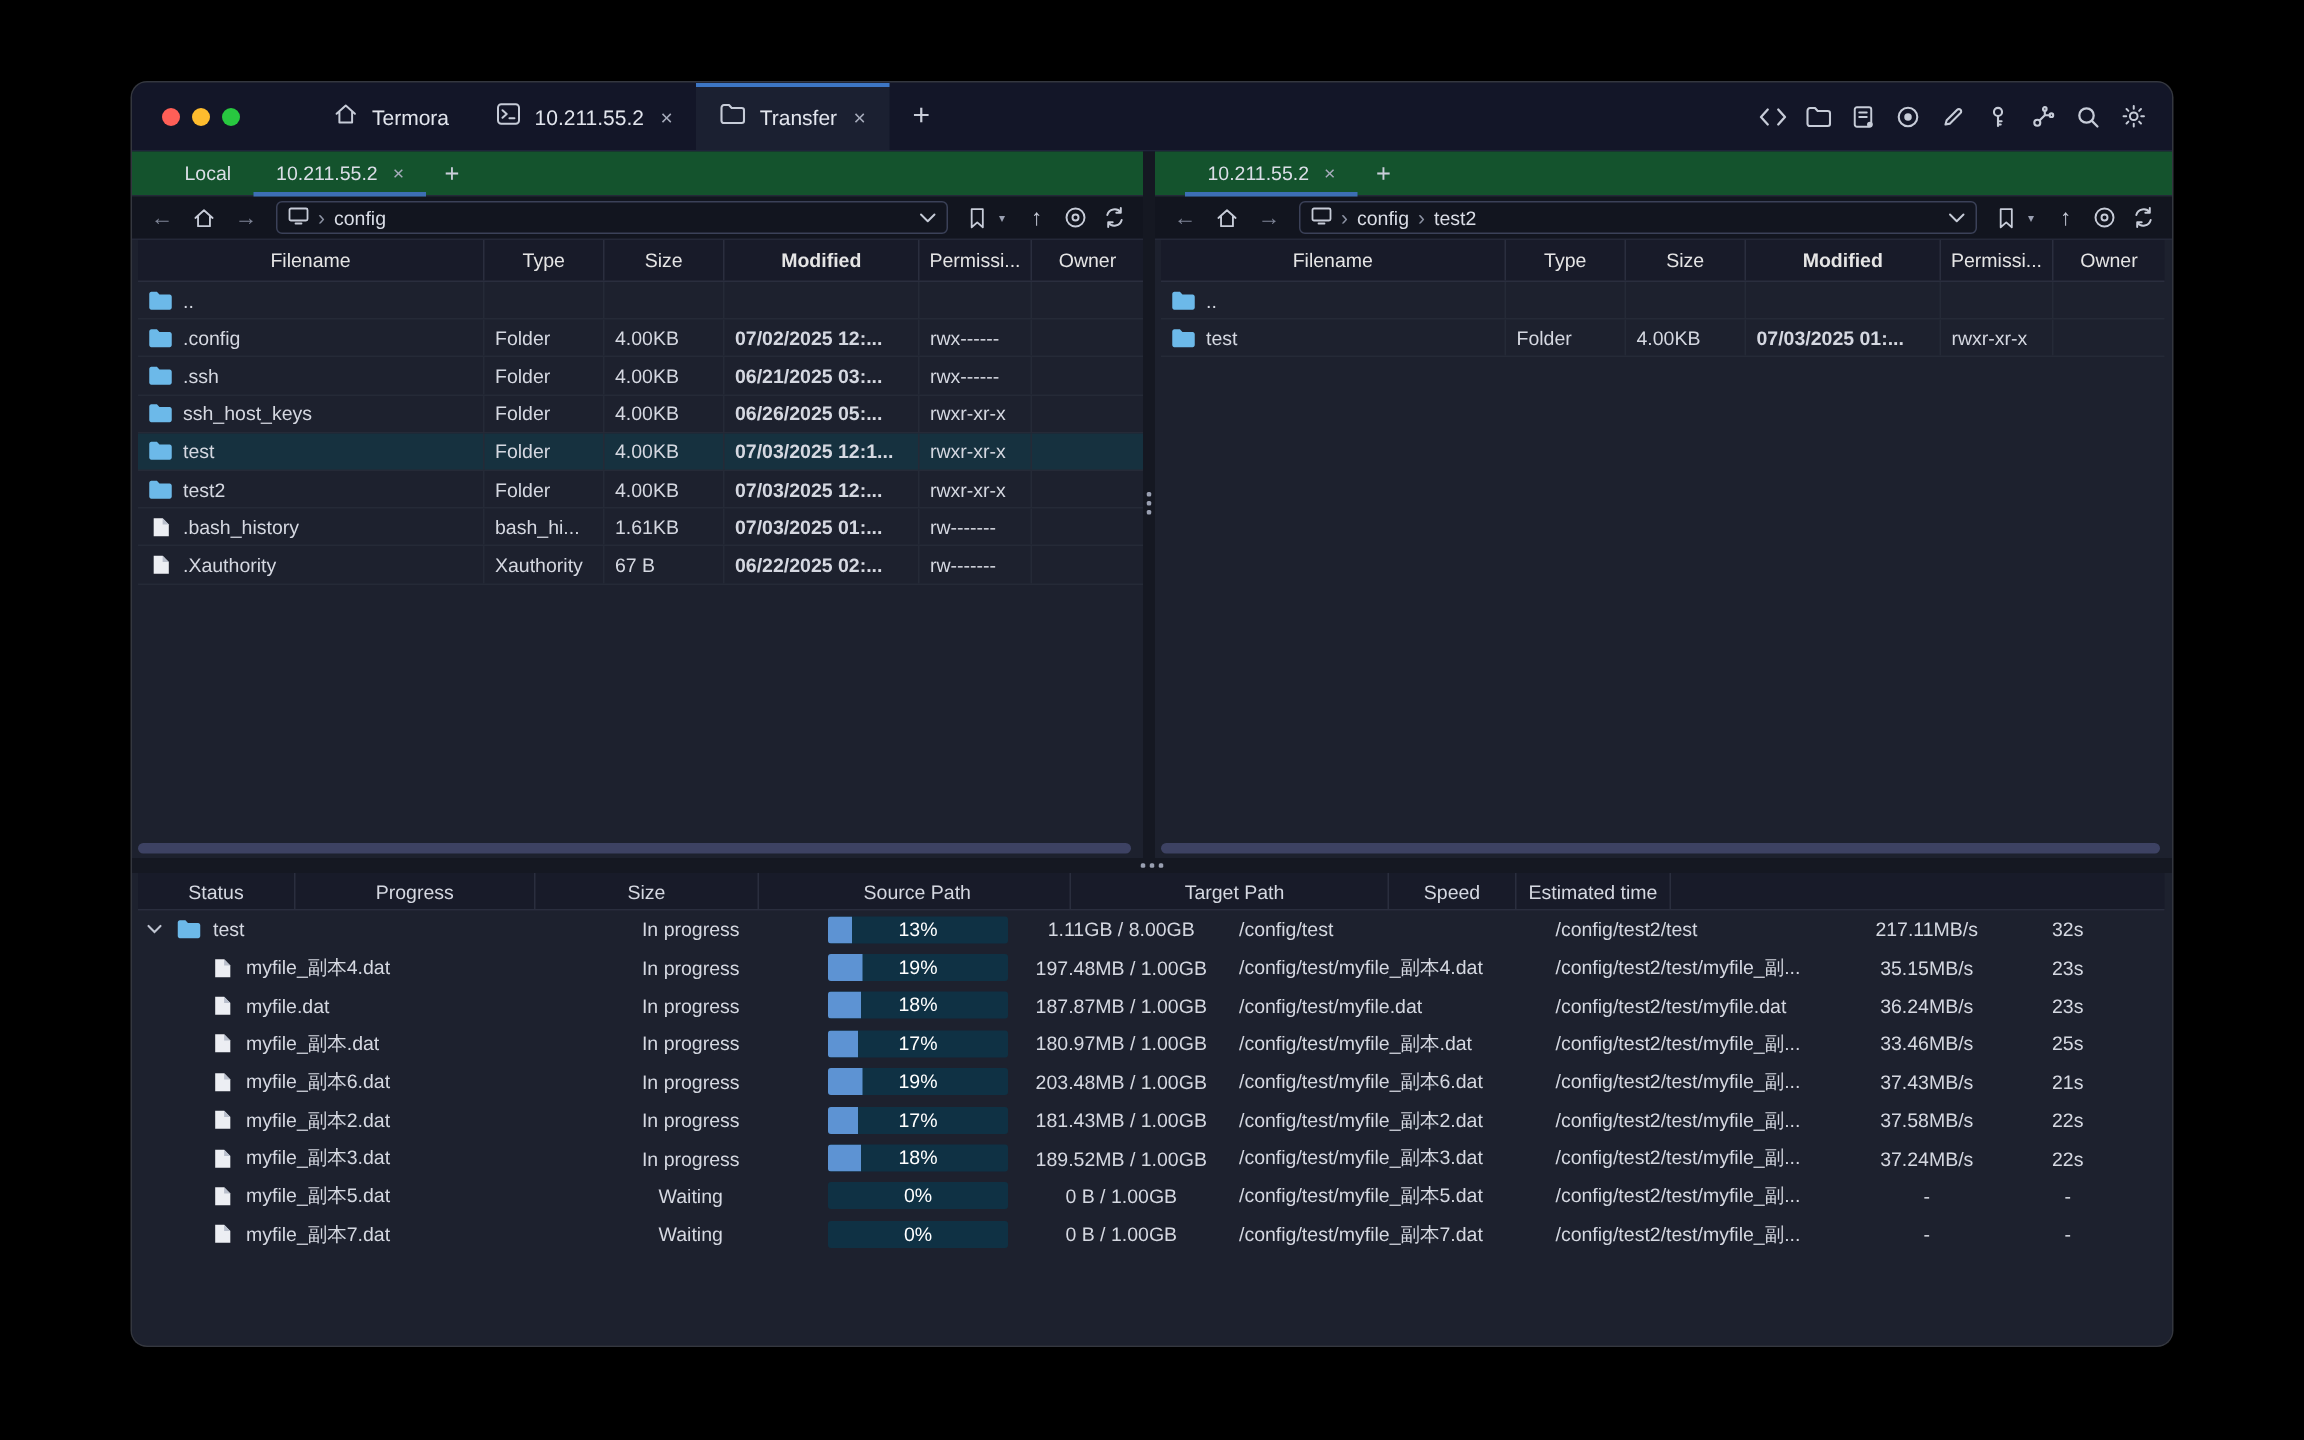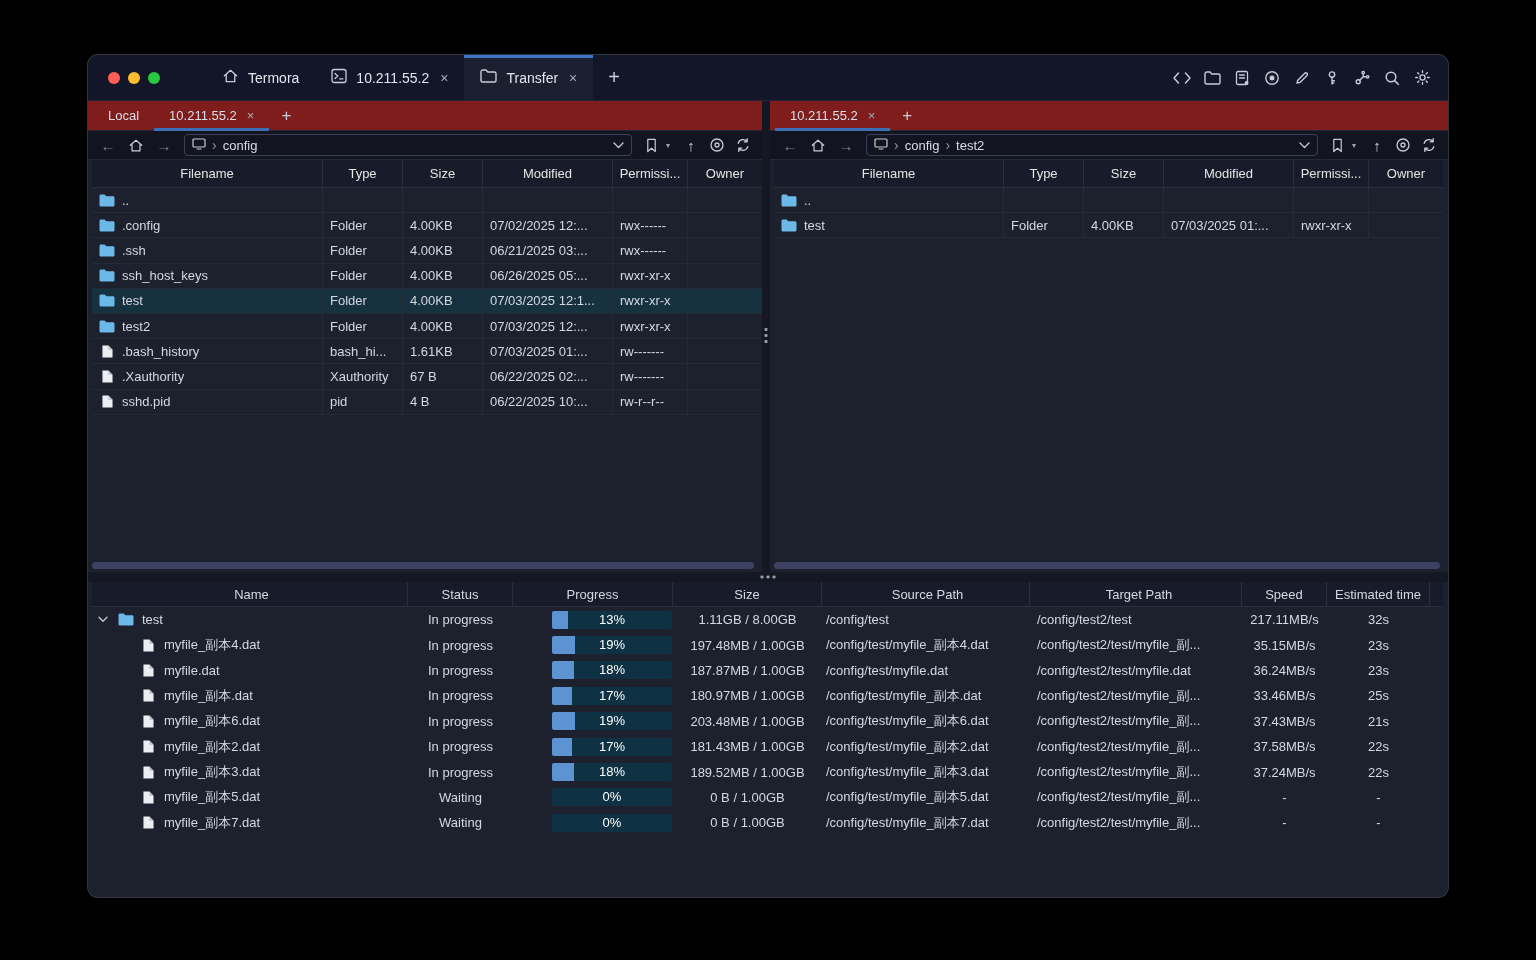--- a/index.html
+++ b/index.html
@@ -28,22 +28,22 @@
   .main { flex:1; display:flex; flex-direction:column; min-height:0; }
   .panes { height:471px; display:flex; flex:none; }
   .pane { display:flex; flex-direction:column; background:#1d212e; min-width:0; }
   .pane.left { width:674px; flex:none; }
   .pane.right { flex:1; }
   .vsplit { width:8px; background:#151822; position:relative; flex:none; }
   .vdots { position:absolute; top:227px; left:50%; transform:translateX(-50%);
            display:flex; flex-direction:column; gap:3px; }
   .vdots i, .hdots i { width:3px; height:3px; background:#9aa0b2; border-radius:1px; display:block; }
 
-  .pane-tabs { height:30px; background:#7f1d1d; display:flex; align-items:stretch;
-               border-bottom:1px solid #242838; padding-left:5px; flex:none; }
+  .pane-tabs { height:30px; background:#14532d; display:flex; align-items:stretch;
+               border-bottom:1px solid #242838; padding-left:20px; flex:none; }
   .ptab { display:flex; align-items:center; gap:8px; padding:0 15px; font-size:13px;
           color:#dbdee7; position:relative; }
   .ptab.active::after { content:""; position:absolute; left:0; right:0; bottom:-1px;
                         height:3px; background:#3d6fb5; }
   .ptab .tb-close { font-size:13px; }
   .ptab-plus { display:flex; align-items:center; padding:0 12px; color:#c9cdd9; font-size:17px; }
 
   .pane-toolbar { height:29px; background:#12151f; display:flex; align-items:center;
                   gap:4px; padding:0 8px 0 8px; border-bottom:1px solid #242838; flex:none; }
   .navbtn { width:24px; text-align:center; font-size:15px; color:#7e8496; }
@@ -68,21 +68,21 @@
   .fhead .cell:last-child { border-right:none; }
   .frow { display:flex; height:25.2px; flex:none; align-items:stretch;
           border-bottom:1px solid #252a37; }
   .frow .cell { display:flex; align-items:center; padding:0 7px; overflow:hidden;
                 white-space:nowrap; border-right:1px solid #252a37; }
   .frow .cell:last-child { border-right:none; }
   .frow.selected { background:#16313f; }
   .c-name { flex:1; min-width:0; gap:7px; }
   .c-type { width:80px; flex:none; }
   .c-size { width:80px; flex:none; }
-  .c-mod  { width:130px; flex:none; }
+  .c-mod  { width:130px; flex:none;font-weight:bold; }
   .c-perm { width:75px; flex:none; }
   .c-owner{ width:74px; flex:none; }
   .fic { display:flex; flex:none; width:16px; justify-content:center; }
   .fic .svg-folder { display:none; }
   .fic.folder .svg-folder { display:block; }
   .hscroll { position:absolute; bottom:3px; left:4px; right:8px; height:7px; }
   .hthumb { height:7px; background:#3d4263; border-radius:4px; width:100%; }
 
   
   .hsplit { height:10px; background:#151822; position:relative; flex:none; }
@@ -412,37 +412,20 @@
                   </span>
                   <span>.Xauthority</span>
                 </div>
                 <div class="cell c-type">Xauthority</div>
                 <div class="cell c-size">67 B</div>
                 <div class="cell c-mod">06/22/2025 02:...</div>
                 <div class="cell c-perm">rw-------</div>
                 <div class="cell c-owner"></div>
               </div>
 
-              <div class="frow">
-                <div class="cell c-name">
-                  <span class="fic">
-
-                    <svg class="svg-file" width="11" height="13" viewBox="0 0 12 14">
-                      <path d="M0.5 0.5 H7 L11.5 5 V13.5 H0.5 Z" fill="#eceef3"></path>
-                      <path d="M7 0.5 L11.5 5 H7 Z" fill="#b9bfcc"></path>
-                    </svg>
-                  </span>
-                  <span>sshd.pid</span>
-                </div>
-                <div class="cell c-type">pid</div>
-                <div class="cell c-size">4 B</div>
-                <div class="cell c-mod">06/22/2025 10:...</div>
-                <div class="cell c-perm">rw-r--r--</div>
-                <div class="cell c-owner"></div>
-              </div>
             </div>
           <div class="hscroll">
               <div class="hthumb"></div>
             </div>
         </div>
       </div>
 
       <div class="vsplit">
         <span class="vdots">
             <i></i>
@@ -558,21 +541,20 @@
     <div class="hsplit">
       <span class="hdots">
           <i></i>
           <i></i>
           <i></i>
         </span>
     </div>
 
     <div class="ttable">
       <div class="thead">
-        <div class="cell t-name" style="justify-content:center">Name</div>
         <div class="cell t-status">Status</div>
         <div class="cell t-prog" style="display:flex;align-items:center;justify-content:center">Progress</div>
         <div class="cell t-size">Size</div>
         <div class="cell t-src" style="justify-content:center">Source Path</div>
         <div class="cell t-dst" style="justify-content:center">Target Path</div>
         <div class="cell t-speed">Speed</div>
         <div class="cell t-eta">Estimated time</div>
         <div class="cell t-sliver" style="border-right:none"></div>
       </div>
       <div>

